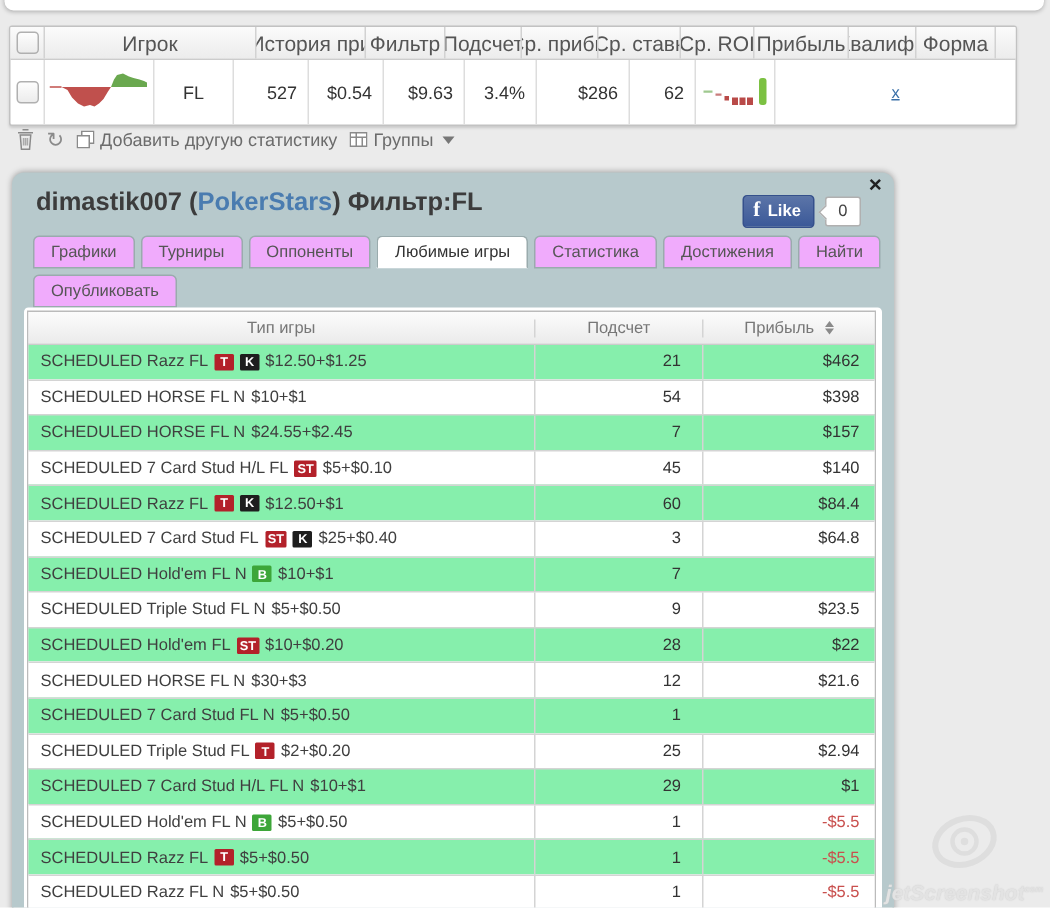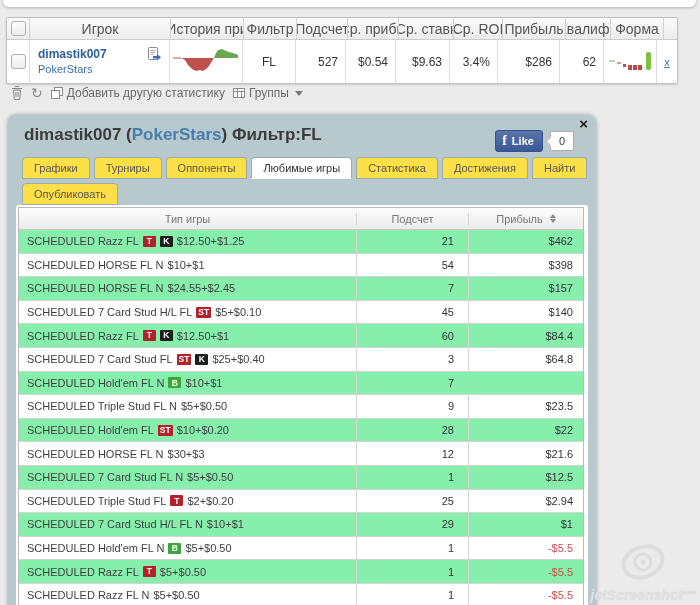--- a/index.html
+++ b/index.html
@@ -55,21 +55,21 @@
   .fb-f{font-family:"Liberation Serif",serif;font-size:14px;font-weight:bold;}
   .fb-count{position:relative;height:18px;background:#fff;border:1px solid #b0b0b0;border-radius:2px;
             margin-left:7px;padding:0 8px;font-size:11px;color:#444;display:flex;align-items:center;}
   .fb-count::before{content:"";position:absolute;left:-4px;top:6px;width:6px;height:6px;background:#fff;
             border-left:1px solid #b0b0b0;border-bottom:1px solid #b0b0b0;transform:rotate(45deg);}
 
   
   .tabs{position:absolute;left:14px;display:flex;gap:4px;}
   .tabs.r1{top:42px;}
   .tabs.r2{top:68px;}
-  .tab{background:#fde047;border:1px solid #9aabad;border-radius:4px 4px 0 0;padding:4px 11px 4px;
+  .tab{background:#f0abfc;border:1px solid #9aabad;border-radius:4px 4px 0 0;padding:4px 11px 4px;
        font-size:11px;color:#555;cursor:pointer;white-space:nowrap;}
   .tab.active{background:#fff;color:#333;border-bottom-color:#fff;}
 
   
   .content{position:absolute;left:8px;top:90px;width:572px;height:412px;background:#fff;border-radius:3px;}
   .gtable{position:absolute;left:2px;top:2px;width:564px;border:1px solid #bbb;}
   .ghead{display:flex;height:21px;background:linear-gradient(#fcfcfc,#ebebeb);
          border-bottom:1px solid #ccc;align-items:center;font-size:11px;color:#777;}
   .gh{display:flex;align-items:center;justify-content:center;}
   .gh1{width:337px;}.gh2{width:112px;border-left:1px solid #d4d4d4;box-sizing:border-box;}
@@ -113,31 +113,20 @@
     <div class="hc w6">Ср. ставк</div>
     <div class="hc w7">Ср. ROI</div>
     <div class="hc w8">Прибыль</div>
     <div class="hc w9">Квалифи</div>
     <div class="hc w10">Форма</div>
     <div class="hc w11"></div>
   </div>
   <div class="trow">
     <div class="dc w0 ctr">
       <span class="checkbox"></span>
-    </div>
-    <div class="dc w1 playercell">
-      <span class="pname-line">
-        <span class="pname">dimastik007</span>
-        <svg width="16" height="16" viewBox="0 0 16 16">
-          <rect x="2.5" y="1.5" width="9" height="12" rx="1" fill="#fff" stroke="#8a8a8a"></rect>
-          <path d="M4.5 4.5h5M4.5 6.5h5M4.5 8.5h3" stroke="#aaa" fill="none"></path>
-          <path d="M7 10h4v-2l4 3.2-4 3.2v-2H7z" fill="#3a6fc4"></path>
-        </svg>
-      </span>
-      <span class="psite">PokerStars</span>
     </div>
     <div class="dc w2 ctr">
       <svg width="66" height="34" viewBox="0 0 66 34">
         <path d="M0 13 H8" stroke="#c0504d" stroke-width="1" fill="none"></path>
         <path d="M8 13 L12 15 L15 20 L19 24 L23 26 L27 25 L30 26 L33 24 L36 21 L39 16 L41 13 Z" fill="#c0504d"></path>
         <path d="M41 13 L43 8 L45 5 L49 4 L53 6 L56 7 L60 8 L63 9 L65 10 L65 13 Z" fill="#6aa84f"></path>
       </svg>
     </div>
     <div class="dc w3 ctr">FL</div>
     <div class="dc w4 num">527</div>
@@ -314,21 +303,20 @@
             </div>
             <div class="gc gc2">12</div>
             <div class="gc gc3">$21.6</div>
           </div>
           <div class="grow odd">
             <div class="gc gc1">
               <span>SCHEDULED 7 Card Stud FL N</span>
               <span>$5+$0.50</span>
             </div>
             <div class="gc gc2">1</div>
-            <div class="gc gc3">$12.5</div>
           </div>
           <div class="grow even">
             <div class="gc gc1">
               <span>SCHEDULED Triple Stud FL</span>
               <span class="badge" style="background: rgb(179, 33, 42);">T</span>
               <span>$2+$0.20</span>
             </div>
             <div class="gc gc2">25</div>
             <div class="gc gc3">$2.94</div>
           </div>

